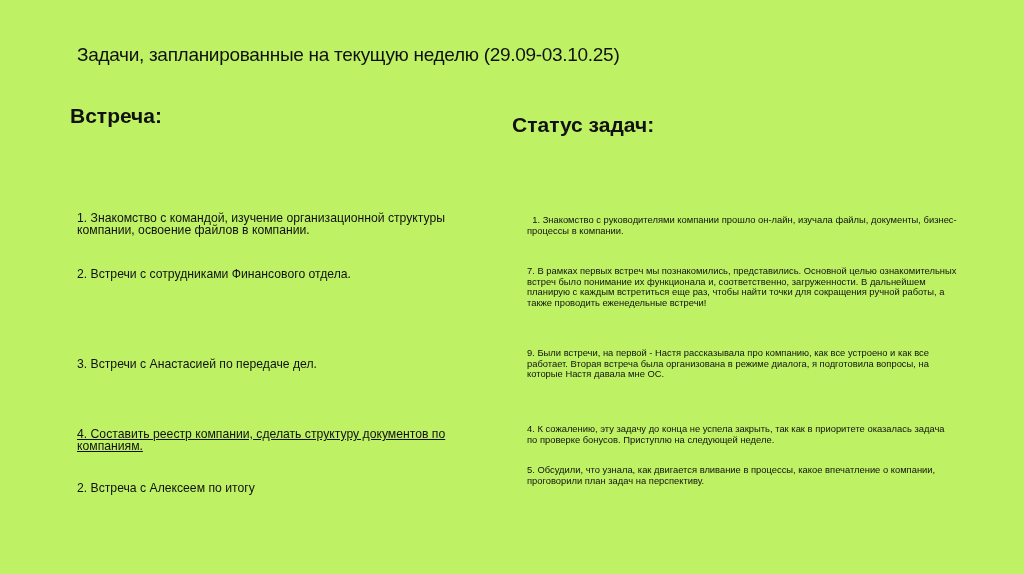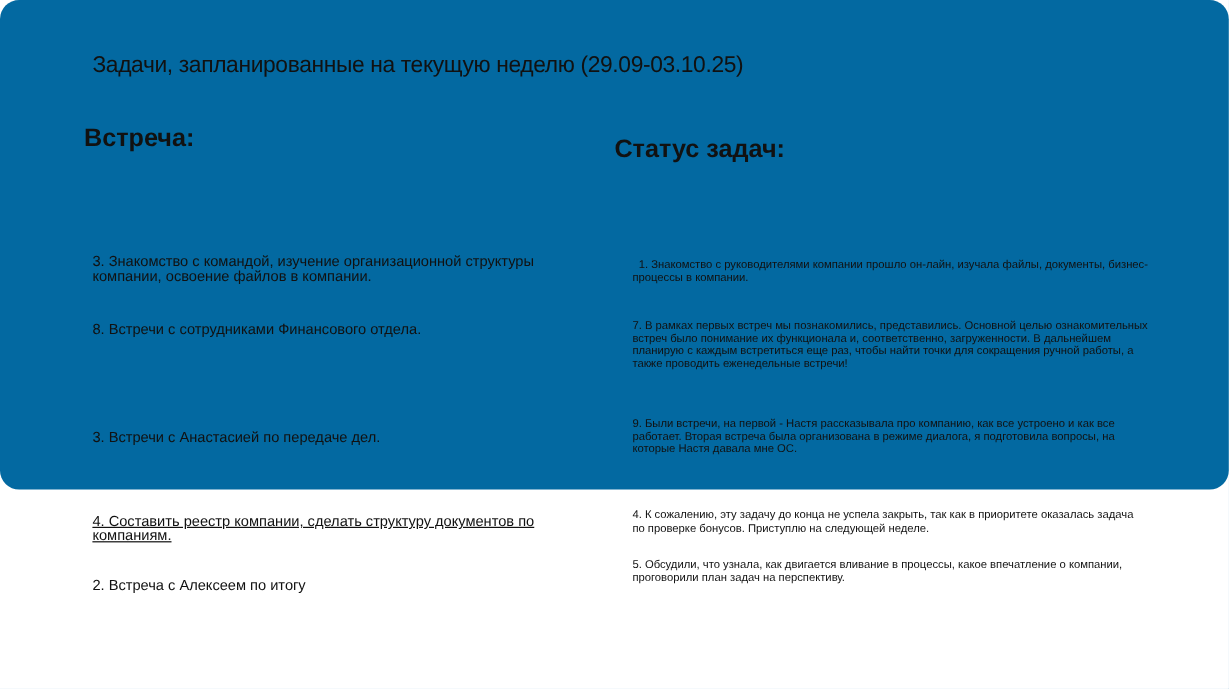--- a/index.html
+++ b/index.html
@@ -11,23 +11,22 @@
       width: 1024px;
       height: 574px;
       position: relative;
       overflow: hidden;
       font-family: "Liberation Sans", "DejaVu Sans", sans-serif;
       color: #111111;
     }
     .slide {
       position: absolute;
       left: 0; top: 0;
-      width: 1024px; height: 408px;
-      background: #0369a1;
-      border-radius: 16px;
+      width: 1024px; height: 574px;
+      background: #bef264;
     }
     .slide-title {
       position: absolute;
       left: 77px;
       top: 44px;
       font-size: 19px;
       letter-spacing: -0.3px;
       color: #111;
       white-space: nowrap;
     }
@@ -60,22 +59,22 @@
   </style>
 </head>
 <body>
 
 <div class="slide">
   <div class="slide-title">Задачи, запланированные на текущую неделю (29.09-03.10.25)</div>
 
   <div class="col-heading heading-left">Встреча:</div>
   <div class="col-heading heading-right">Статус задач:</div>
 
-  <div class="task" style="top:212px;">3. Знакомство с командой, изучение организационной структуры компании, освоение файлов в компании.</div>
-  <div class="task" style="top:268px;">8. Встречи с сотрудниками Финансового отдела.</div>
+  <div class="task" style="top:212px;">1. Знакомство с командой, изучение организационной структуры компании, освоение файлов в компании.</div>
+  <div class="task" style="top:268px;">2. Встречи с сотрудниками Финансового отдела.</div>
   <div class="task" style="top:358px;">3. Встречи с Анастасией по передаче дел.</div>
   <div class="task" style="top:428px;text-decoration:underline;">4. Составить реестр компании, сделать структуру документов по компаниям.</div>
   <div class="task" style="top:482px;">2. Встреча с Алексеем по итогу</div>
 
   <div class="status" style="top:215px; white-space:pre-wrap;">  1. Знакомство с руководителями компании прошло он-лайн, изучала файлы, документы, бизнес-процессы в компании.</div>
   <div class="status" style="top:266px;">7. В рамках первых встреч мы познакомились, представились. Основной целью ознакомительных встреч было понимание их функционала и, соответственно, загруженности. В дальнейшем планирую с каждым встретиться еще раз, чтобы найти точки для сокращения ручной работы, а также проводить еженедельные встречи!</div>
   <div class="status" style="top:348px;">9. Были встречи, на первой - Настя рассказывала про компанию, как все устроено и как все работает. Вторая встреча была организована в режиме диалога, я подготовила вопросы, на которые Настя давала мне ОС.</div>
   <div class="status" style="top:424px;">4. К сожалению, эту задачу до конца не успела закрыть, так как в приоритете оказалась задача по проверке бонусов. Приступлю на следующей неделе.</div>
   <div class="status" style="top:465px;">5. Обсудили, что узнала, как двигается вливание в процессы, какое впечатление о компании, проговорили план задач на перспективу.</div>
 </div>

